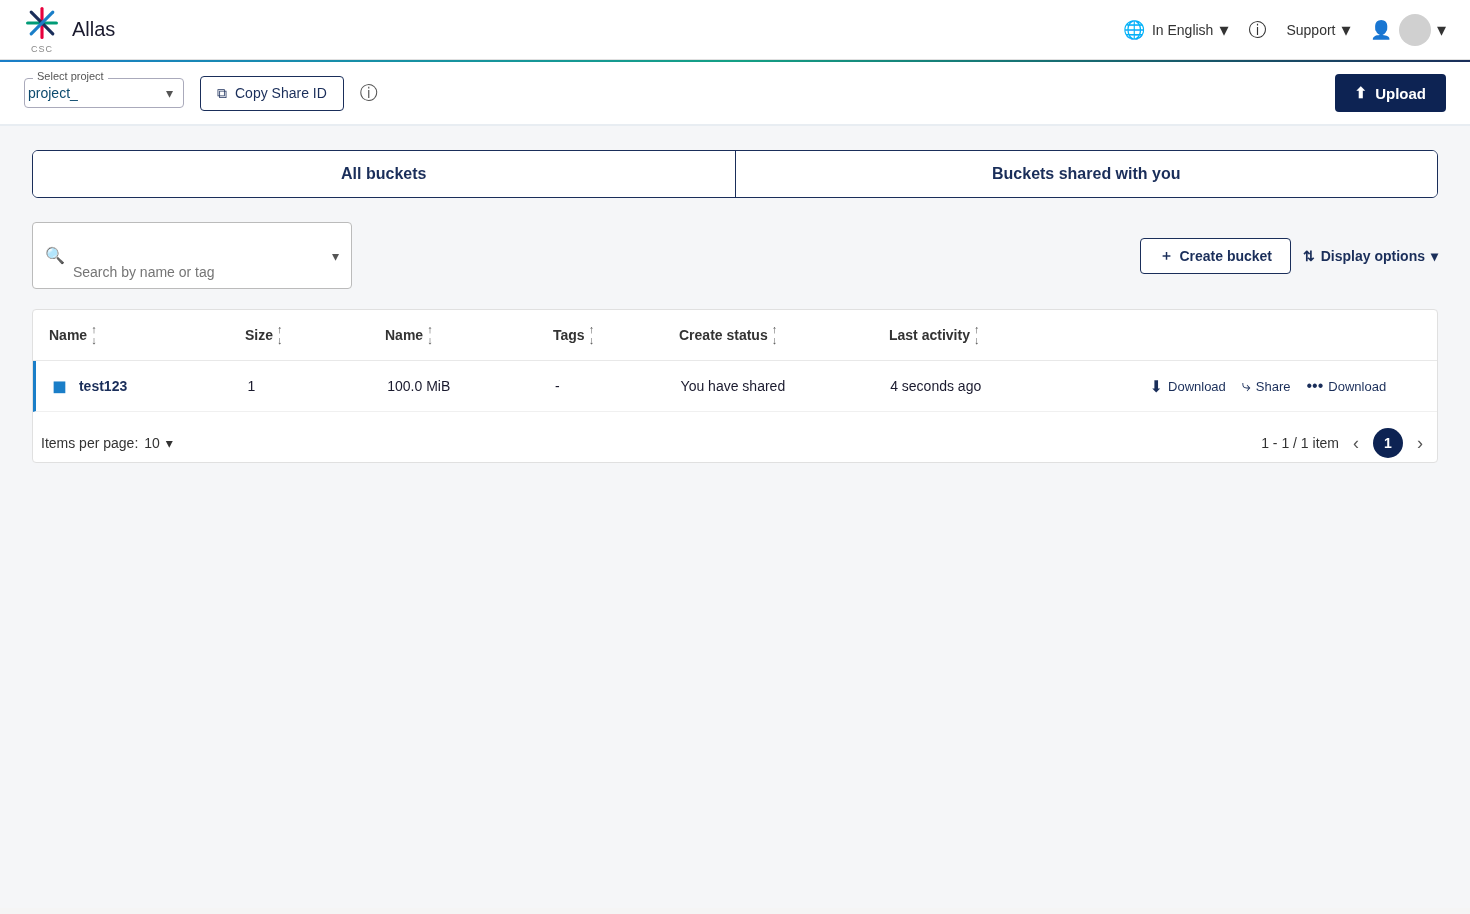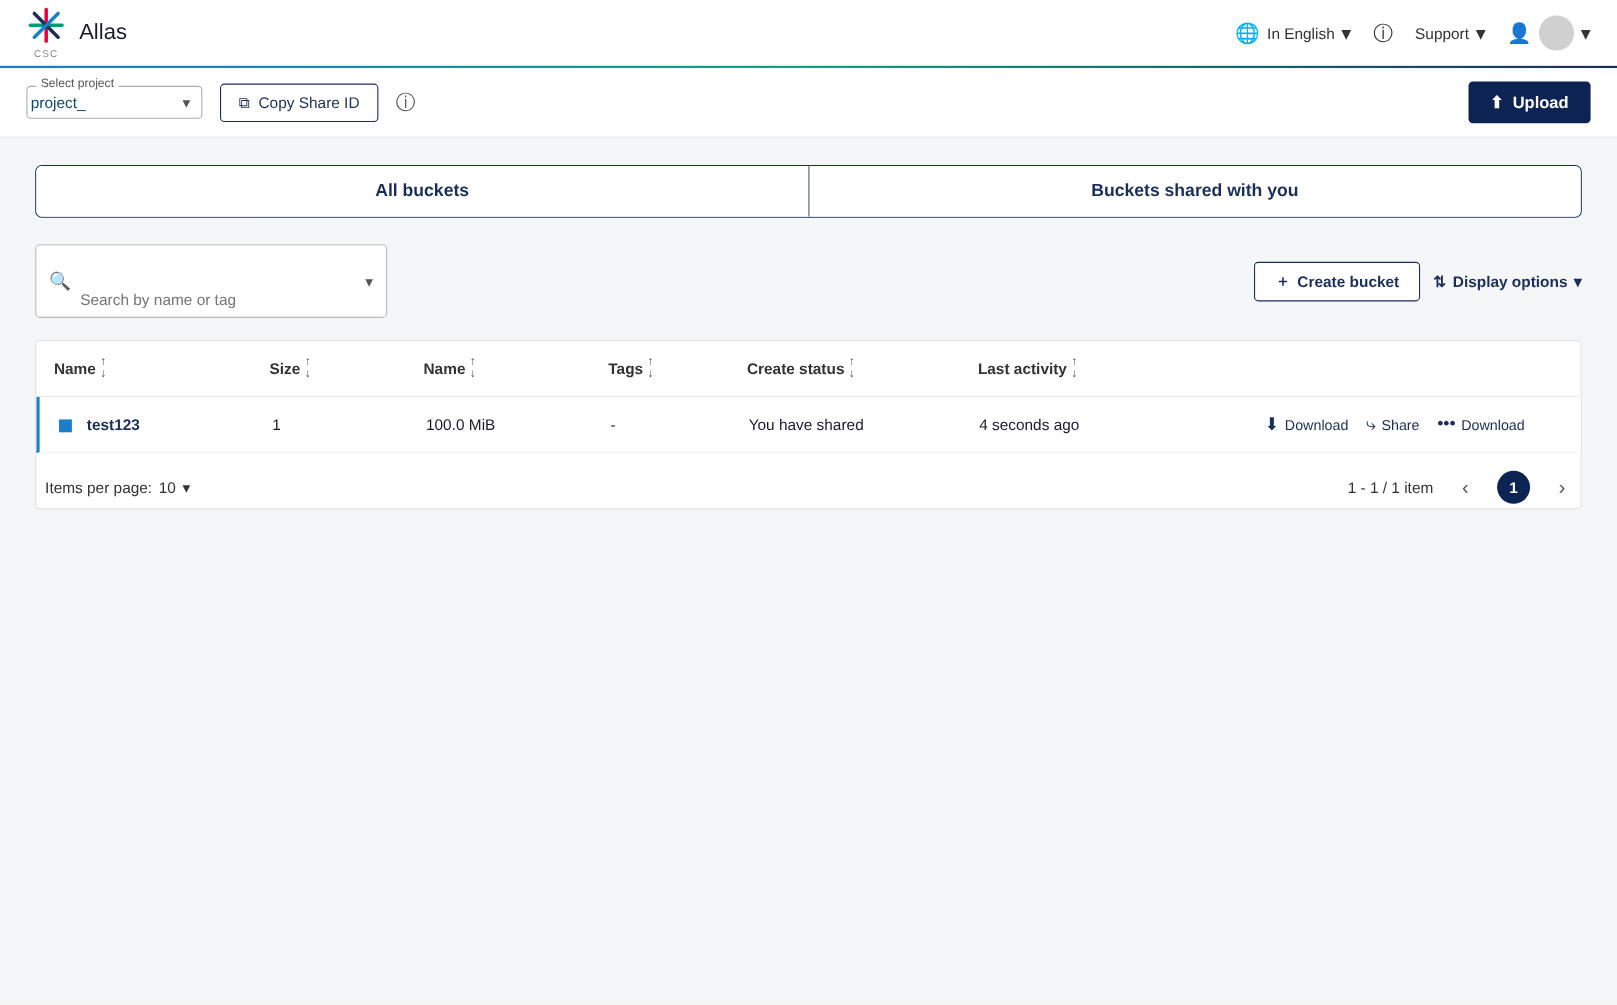--- a/index.html
+++ b/index.html
@@ -315,21 +315,21 @@
     }
     .items-per-page {
       display: flex;
       align-items: center;
       gap: 6px;
       cursor: pointer;
     }
     .page-info {
       display: flex;
       align-items: center;
-      gap: 20px;
+      gap: 8px;
     }
     .page-nav-btn {
       background: transparent;
       border: none;
       cursor: pointer;
       color: #555;
       font-size: 18px;
       padding: 2px 6px;
     }
     .page-num {

